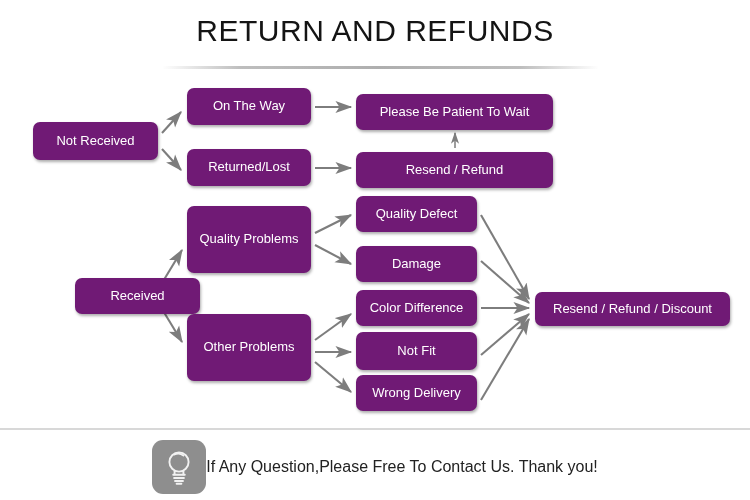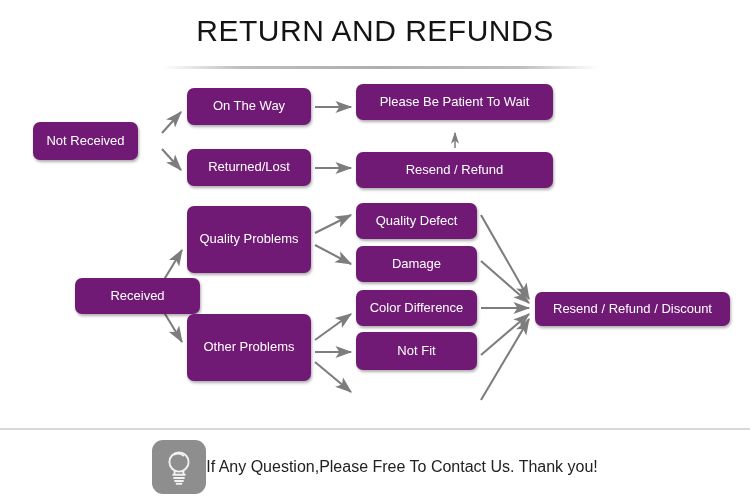--- a/index.html
+++ b/index.html
@@ -60,35 +60,35 @@
     justify-content: center;
     text-align: center;
     font-size: 13px;
     line-height: 1.15;
     box-sizing: border-box;
     padding: 2px 6px;
     user-select: none;
   }
 
   
-  #n-not-received { left: 33px;  top: 122px; width: 105px; height: 38px; }
+  #n-not-received { left: 33px;  top: 122px; width: 125px; height: 38px; }
   #n-received     { left: 33px;  top: 278px; width: 125px; height: 36px; margin-left: 42px; }
 
   
   #n-on-the-way      { left: 187px; top: 88px;  width: 124px; height: 37px; }
   #n-returned-lost   { left: 187px; top: 149px; width: 124px; height: 37px; }
   #n-quality-problems{ left: 187px; top: 206px; width: 124px; height: 67px; }
   #n-other-problems  { left: 187px; top: 314px; width: 124px; height: 67px; }
 
   
-  #n-please-wait    { left: 356px; top: 84px;  width: 197px; height: 36px; text-align: center; }
+  #n-please-wait    { left: 356px; top: 94px;  width: 197px; height: 36px; text-align: center; }
   #n-resend-refund  { left: 356px; top: 152px; width: 197px; height: 36px; }
 
   
-  #n-quality-defect  { left: 356px; top: 203px; width: 121px; height: 36px; }
+  #n-quality-defect  { left: 356px; top: 196px; width: 121px; height: 36px; }
   #n-damage          { left: 356px; top: 246px; width: 121px; height: 36px; }
   #n-color-difference{ left: 356px; top: 290px; width: 121px; height: 36px; }
   #n-not-fit         { left: 356px; top: 332px; width: 121px; height: 38px; }
   #n-wrong-delivery  { left: 356px; top: 375px; width: 121px; height: 36px; }
 
   
   #n-final { left: 535px; top: 292px; width: 195px; height: 34px; }
 
   
   #arrows {
@@ -193,20 +193,21 @@
   <div class="node" id="n-quality-problems">Quality Problems</div>
   <div class="node" id="n-other-problems">Other Problems</div>
 
   <div class="node" id="n-please-wait">Please Be Patient To Wait</div>
   <div class="node" id="n-resend-refund">Resend / Refund</div>
 
   <div class="node" id="n-quality-defect">Quality Defect</div>
   <div class="node" id="n-damage">Damage</div>
   <div class="node" id="n-color-difference">Color Difference</div>
   <div class="node" id="n-not-fit">Not Fit</div>
+  <div class="node" id="n-wrong-delivery">Wrong Delivery</div>
 
   <div class="node" id="n-final">Resend / Refund / Discount</div>
 
   <div id="footer-divider"></div>
   <div id="footer">
     <div id="bulb-badge">
       <svg width="34" height="40" viewBox="0 0 34 40" fill="none" stroke="#f2f2f2" stroke-width="1.9" stroke-linecap="round">
         <circle cx="17" cy="15" r="9.6"></circle>
         <path d="M12.5 7.6 A8.2 8.2 0 0 1 21.4 8.6" stroke-width="1.7"></path>
         <path d="M12.6 24.2 L12.6 27.4"></path>

